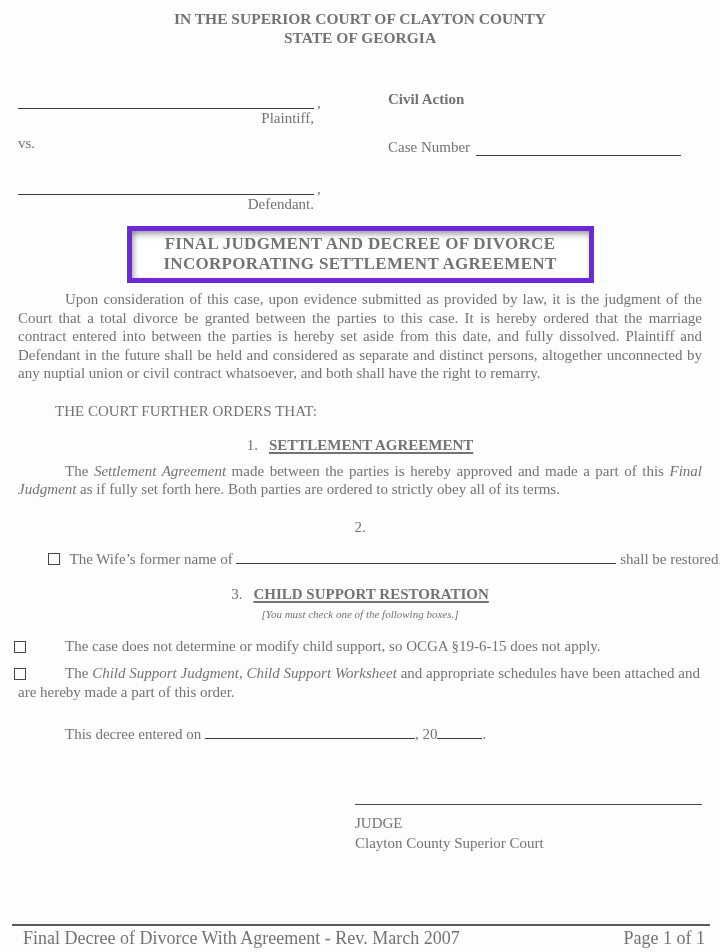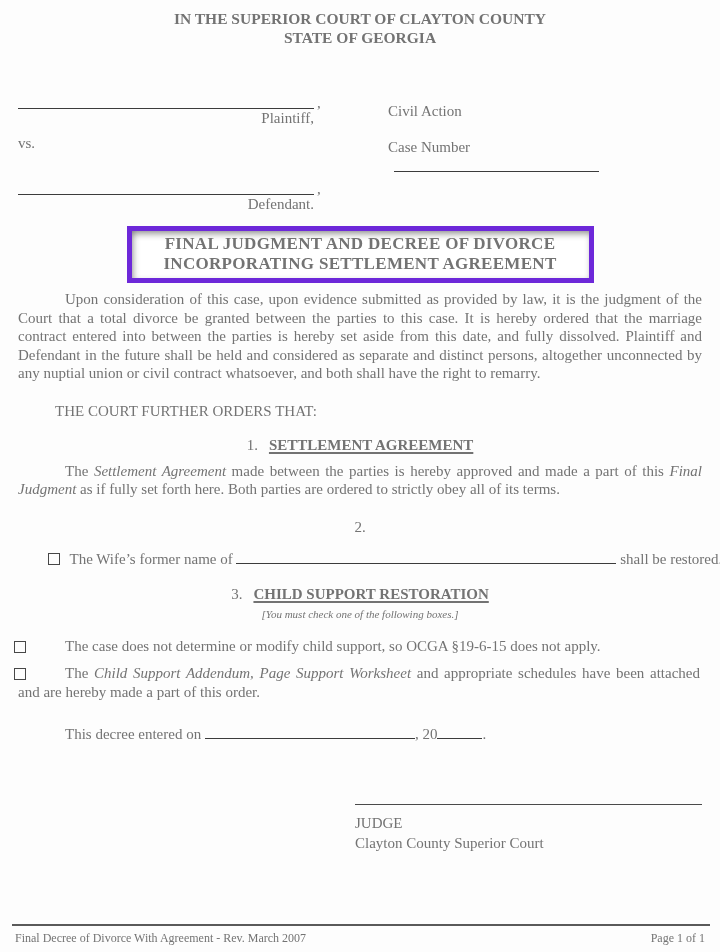--- a/index.html
+++ b/index.html
@@ -18,22 +18,22 @@
   .court-header { padding-top: 9px; text-align: center; font-weight: bold; font-size: 15.5px; line-height: 19px; }
   
   .caption-left { margin: 46px 0 0 18px; width: 330px; }
   .blank-row { display: flex; align-items: flex-end; }
   .blank { display: inline-block; border-bottom: 1.4px solid #3c3c3c; height: 15px; }
   .party-blank { width: 296px; }
   .comma { margin-left: 3px; line-height: 12px; }
   .party-label { width: 296px; text-align: right; line-height: 19px; }
   .vs { margin-top: 6px; line-height: 19px; }
   .def-blank-row { margin-top: 26px; }
-  .right-col-civil { position: absolute; left: 388px; top: 102px; line-height: 19px; }
-  .right-col-case { position: absolute; left: 388px; top: 139px; display: flex; align-items: flex-start; flex-direction: column; }
+  .right-col-civil { position: absolute; left: 388px; top: 90px; line-height: 19px; font-weight: bold; }
+  .right-col-case { position: absolute; left: 388px; top: 139px; display: flex; align-items: center; }
   .case-blank { width: 205px; margin-left: 6px; }
   
   .titlebox {
     box-sizing: border-box;
     width: 467px;
     margin: 12px auto 0;
     border: 5px solid #6d28d9;
     background: #ffffff;
     box-shadow: inset 0 5px 6px -2px rgba(40,40,40,.45), inset 5px 0 6px -3px rgba(40,40,40,.30);
     padding: 3px 4px 4px;
@@ -66,21 +66,21 @@
   .decree-row { margin: 22px 18px 0 65px; line-height: 19px; white-space: nowrap; }
   .date-blank { width: 210px; }
   .year-blank { width: 45px; }
   
   .sig-block { position: absolute; left: 355px; top: 788px; width: 347px; }
   .sig-line { border-bottom: 1.4px solid #4a4a4a; height: 16px; }
   .sig-judge { margin-top: 9px; line-height: 19px; }
   .sig-court { line-height: 20px; }
   
   .footer-rule { position: absolute; left: 12px; right: 10px; top: 924px; border-top: 2px solid #5a5a5a; }
-  .footer-row { position: absolute; left: 15px; right: 15px; top: 929px; display: flex; justify-content: space-between; font-size: 12px; line-height: 18px; }
+  .footer-row { position: absolute; left: 23px; right: 15px; top: 929px; display: flex; justify-content: space-between; font-size: 18px; line-height: 18px; }
   .it { font-style: italic; }
 </style>
 </head>
 <body>
 
 <div class="page">
 
   <div class="court-header">
     <div>IN THE SUPERIOR COURT OF CLAYTON COUNTY</div>
     <div>STATE OF GEORGIA</div>
@@ -136,21 +136,21 @@
     <span class="head">CHILD SUPPORT RESTORATION</span>
   </div>
   <div class="note">[You must check one of the following boxes.]</div>
 
   <div class="cb-row">
     <span class="checkbox"></span>
     <span><span>The case does not determine or modify child support, so OCGA §19-6-15 does not apply.</span></span>
   </div>
   <div class="cb-row cb-row2">
     <span class="checkbox"></span>
-    <span><span>The </span><span class="it">Child Support Addendum, Page Support Worksheet</span><span> and appropriate schedules have been attached and are hereby made a part of this order.</span></span>
+    <span><span>The </span><span class="it">Child Support Judgment, Child Support Worksheet</span><span> and appropriate schedules have been attached and are hereby made a part of this order.</span></span>
   </div>
 
   <div class="decree-row">
     <span>This decree entered on</span>
     <span class="blank date-blank"></span><span>, 20</span><span class="blank year-blank"></span><span>.</span>
   </div>
 
   <div class="sig-block">
     <div class="sig-line"></div>
     <div class="sig-judge">JUDGE</div>

